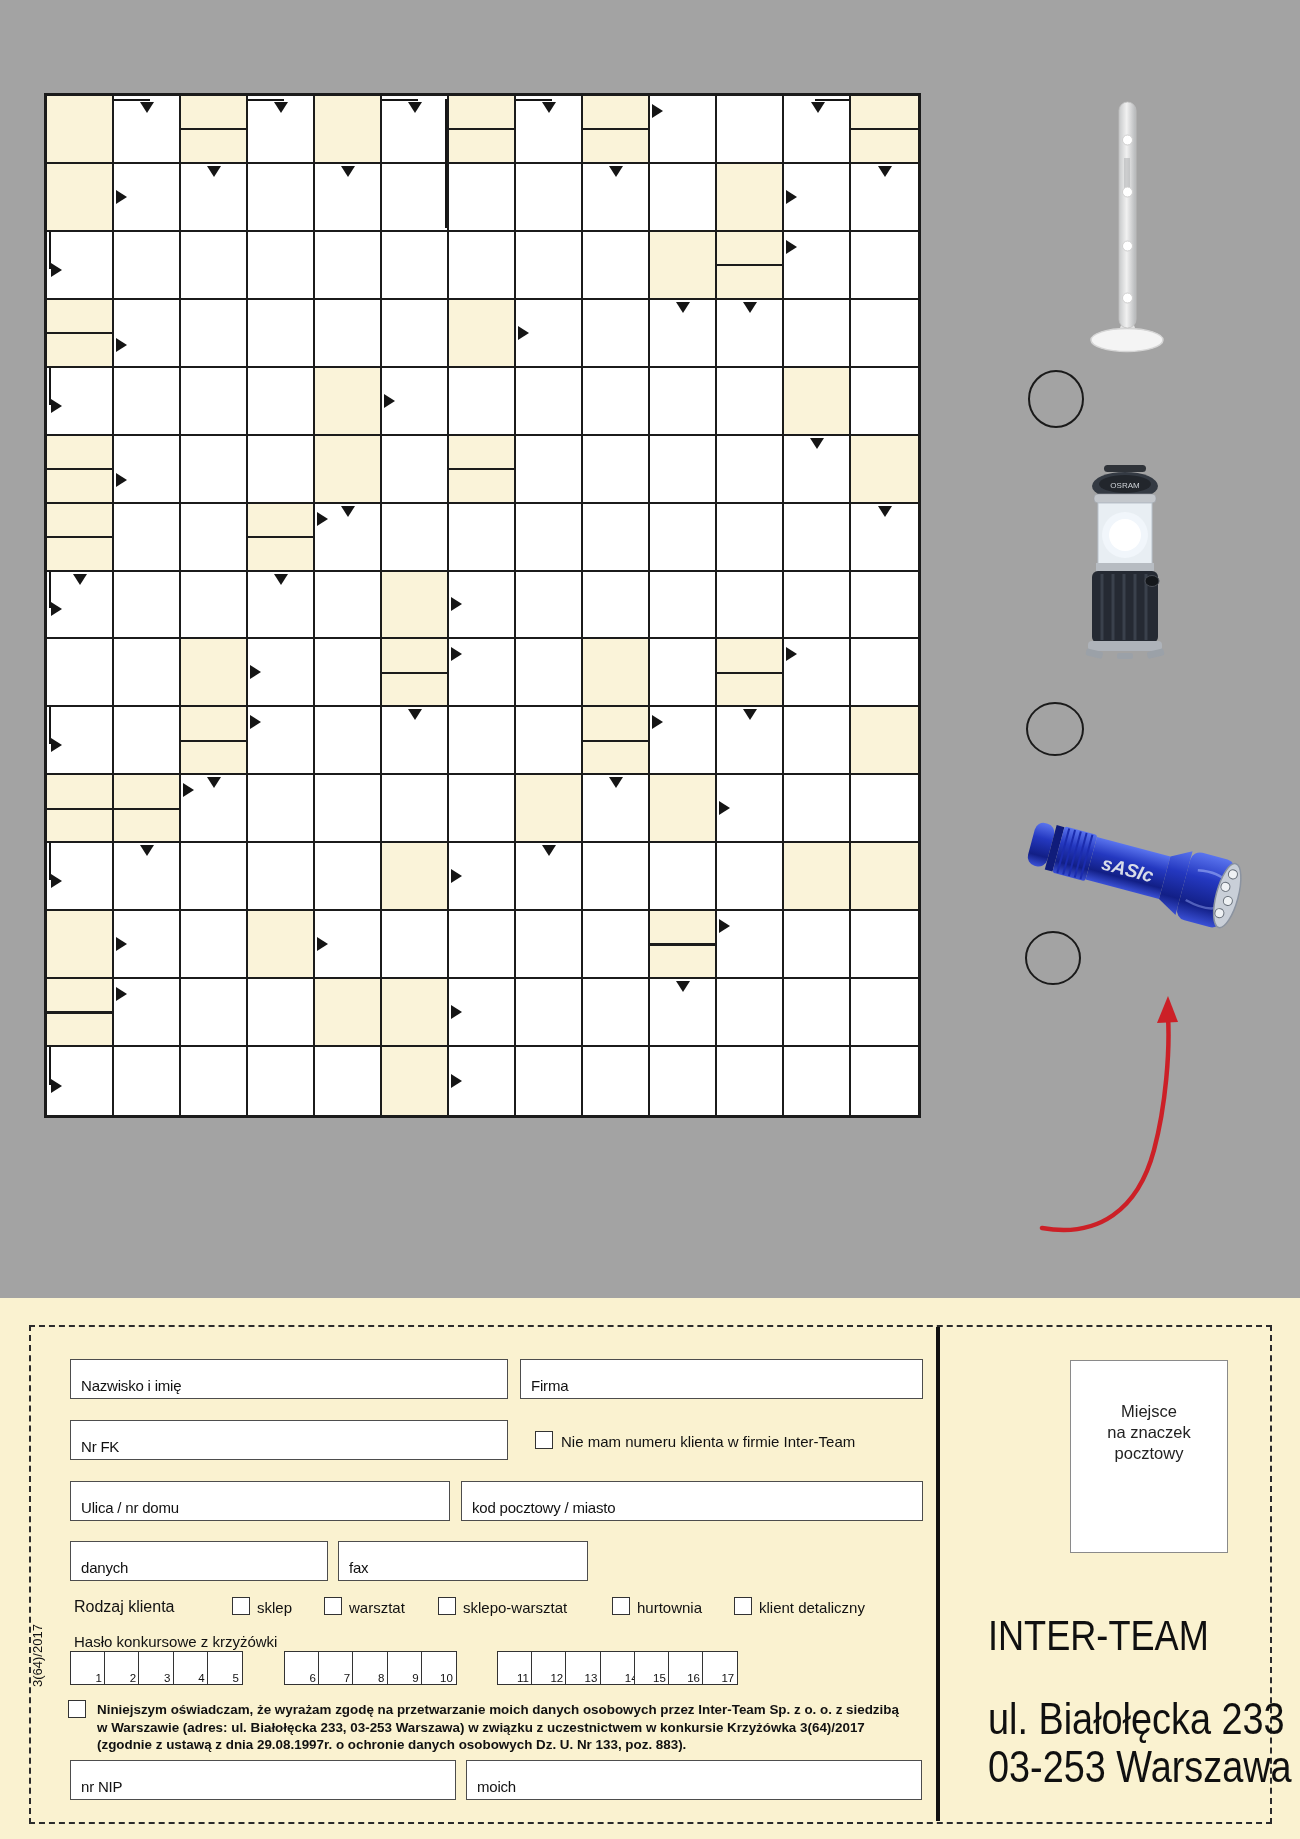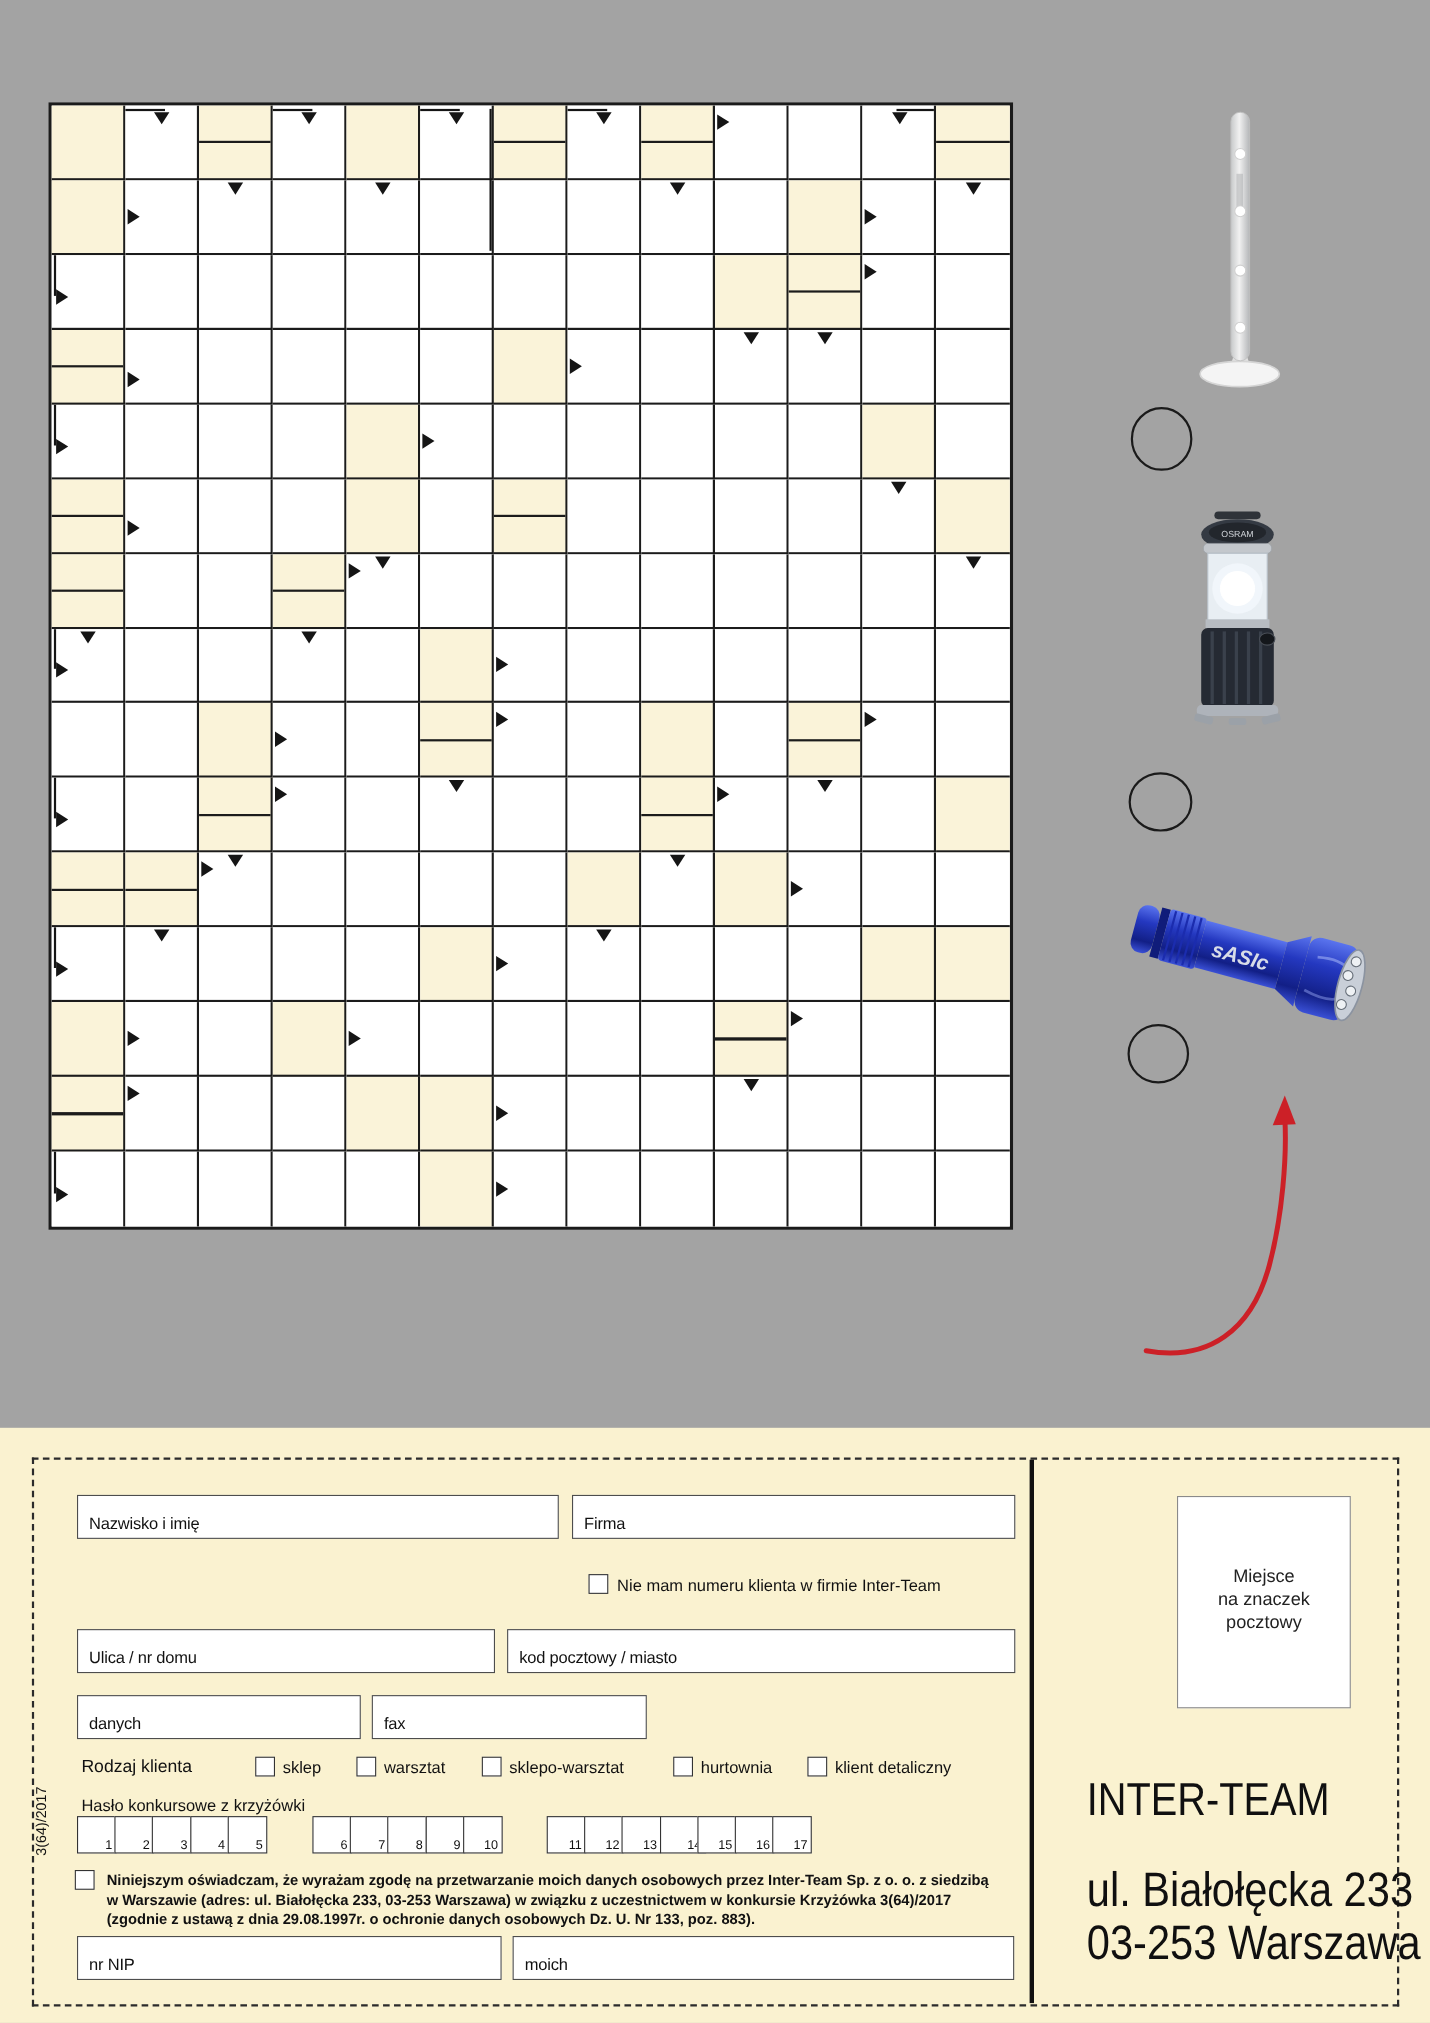--- a/index.html
+++ b/index.html
@@ -488,20 +488,23 @@
   <div id="dash-border"></div>
   <div id="divider"></div>
 
   <div class="fbox" style="left:70px;top:1359px;width:438px;height:40px">
     <span class="flabel">Nazwisko i imię</span>
   </div>
   <div class="fbox" style="left:520px;top:1359px;width:403px;height:40px">
     <span class="flabel">Firma</span>
   </div>
 
+  <div class="fbox" style="left:70px;top:1420px;width:438px;height:40px">
+    <span class="flabel">Nr FK</span>
+  </div>
   <div class="fcheck" style="left:535px;top:1431px"></div>
   <span class="ftext" style="left:561px;top:1433px">Nie mam numeru klienta w firmie Inter-Team</span>
 
   <div class="fbox" style="left:70px;top:1481px;width:380px;height:40px">
     <span class="flabel">Ulica / nr domu</span>
   </div>
   <div class="fbox" style="left:461px;top:1481px;width:462px;height:40px">
     <span class="flabel">kod pocztowy / miasto</span>
   </div>
 
@@ -591,21 +594,21 @@
   <div class="fbox" style="left:70px;top:1760px;width:386px;height:40px">
     <span class="flabel">nr NIP</span>
   </div>
   <div class="fbox" style="left:466px;top:1760px;width:456px;height:40px">
     <span class="flabel">moich</span>
   </div>
 
   <div id="edition">3(64)/2017</div>
 
   <div id="stamp-box">
-    <div style="margin-top:62px">Miejsce</div>
+    <div style="margin-top:40px">Miejsce</div>
     <div>na znaczek</div>
     <div>pocztowy</div>
   </div>
   <div class="addr" style="top:1612px;font-size:42px">INTER-TEAM</div>
   <div class="addr" style="top:1694px;font-size:44px">ul. Białołęcka 233</div>
   <div class="addr" style="top:1742px;font-size:44px">03-253 Warszawa</div>
 
 </div>
 
 </body></html>

